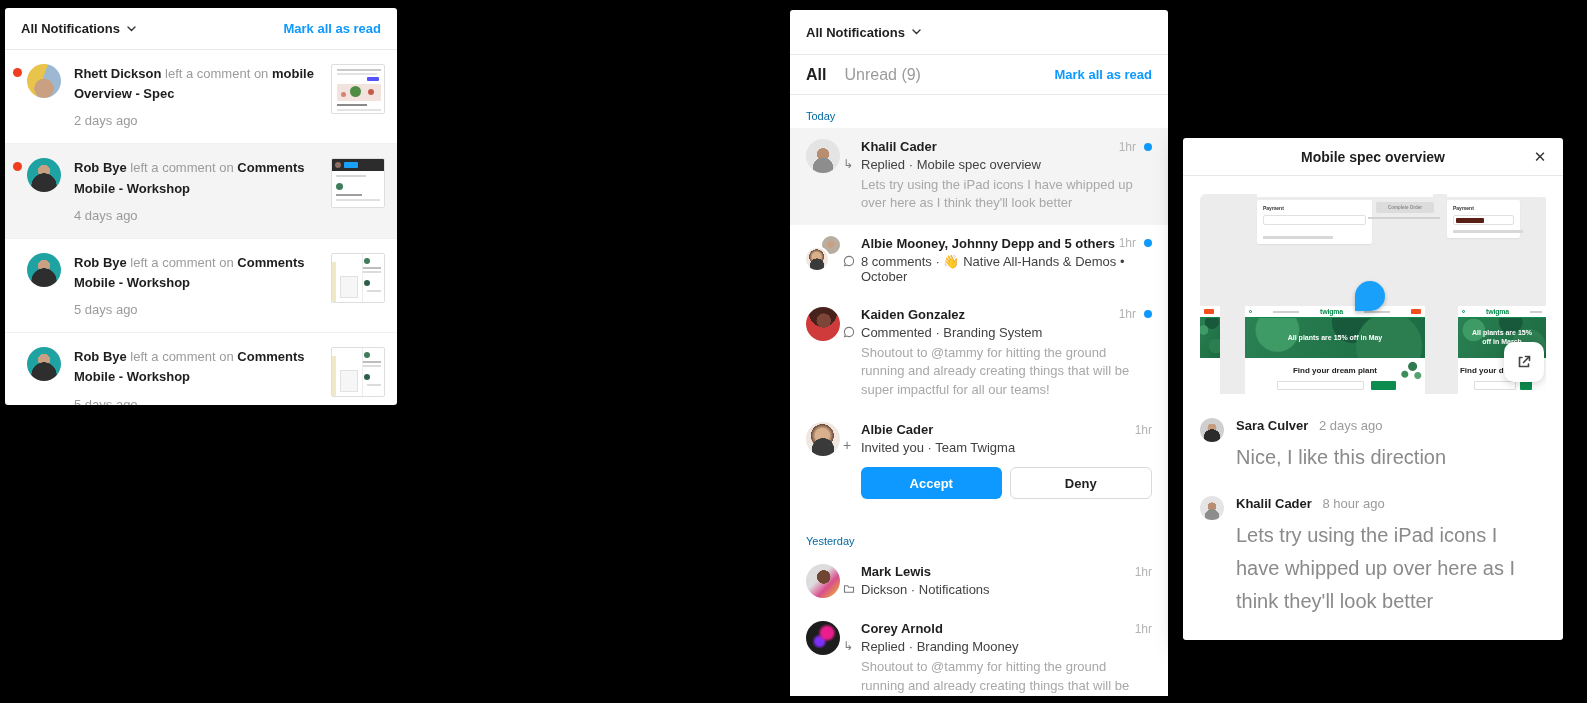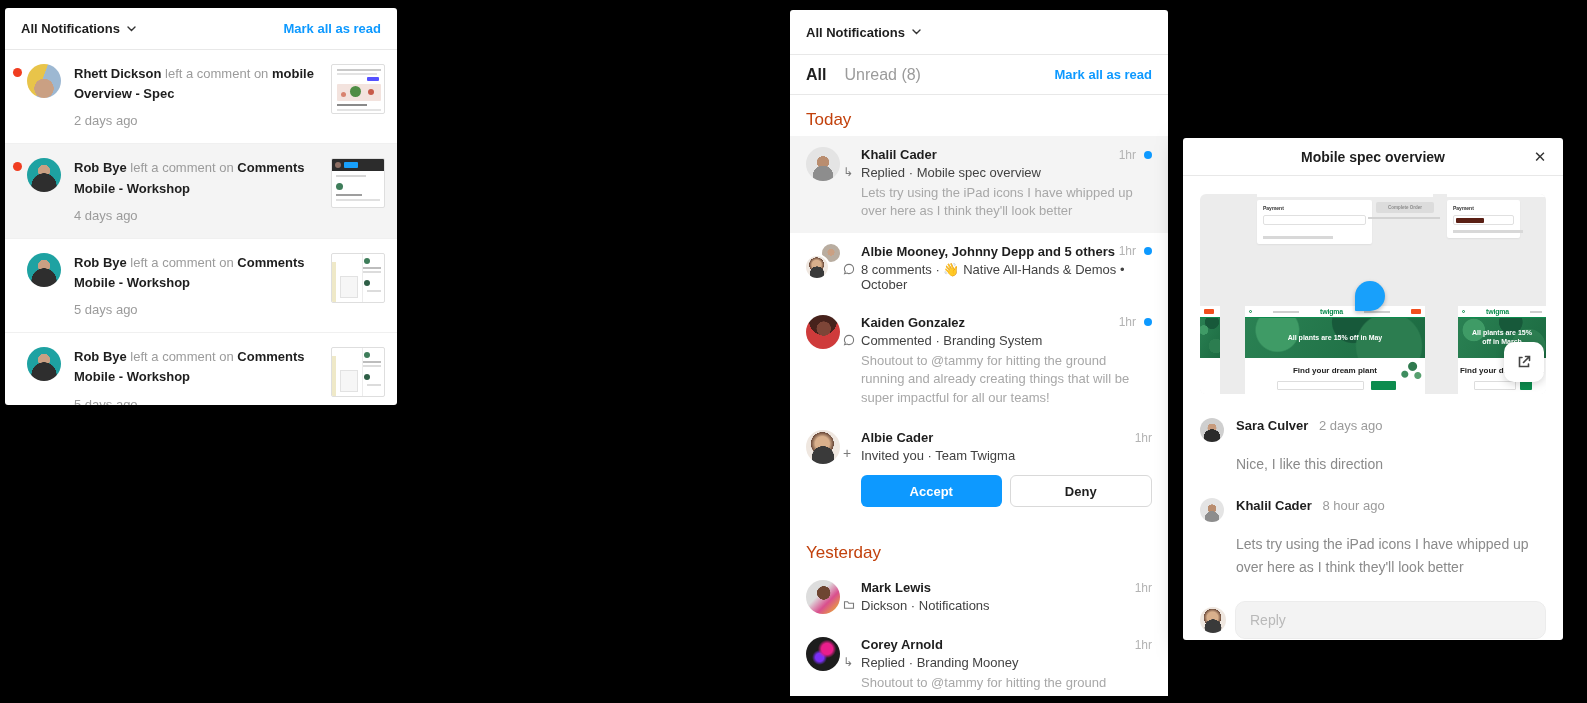--- a/index.html
+++ b/index.html
@@ -61,21 +61,21 @@
   .t3-l3 { right:3px; top:36px; width:14px; height:2px; background:#dcdcdc; }
   .t3-div { left:30px; top:0; width:1px; height:50px; background:#ececec; }
 
   
   .panel-middle .hdr-top { height:45px; display:flex; align-items:center; padding:0 16px; border-bottom:1px solid #e8e8e8; }
   .tabs { height:40px; display:flex; align-items:center; padding:0 16px; border-bottom:1px solid #e8e8e8; gap:18px; }
   .tab { font-size:16px; cursor:pointer; }
   .tab.active { color:#1e1e1e; font-weight:700; }
   .tab.idle { color:#9b9b9b; }
   .tabs .spacer { flex:1; }
-  .sec-label { padding:15px 16px 6px; font-size:17px; color:#c2410c; }
+  .sec-label { padding:15px 16px 6px; font-size:11px; color:#0369a1; }
   .m-row { display:flex; padding:11px 16px 12px; align-items:flex-start; }
   .m-row.hl { background:#f4f4f4; }
   .m-av { width:34px; height:34px; margin-right:21px; position:relative; }
   .m-av .avatar { width:34px; height:34px; }
   .m-av.duo .a1 { position:absolute; width:22px; height:22px; right:-2px; top:-2px; border:2px solid #fff; }
   .m-av.duo .a2 { position:absolute; width:26px; height:26px; left:-2px; bottom:-2px; border:2px solid #fff; }
   .m-body { flex:1; min-width:0; }
   .m-line1 { display:flex; align-items:center; }
   .m-name { flex:1; font-size:13px; font-weight:700; color:#1e1e1e; white-space:nowrap; overflow:hidden; text-overflow:ellipsis; }
   .bluedot { width:8px; height:8px; border-radius:50%; background:#0d99ff; margin-left:8px; flex:none; }
@@ -135,21 +135,21 @@
   .open-btn { right:2px; bottom:12px; width:40px; height:40px; background:#fff; border-radius:10px; box-shadow:0 2px 8px rgba(0,0,0,.18); display:flex; align-items:center; justify-content:center; cursor:pointer; }
   .open-btn svg { width:18px; height:18px; stroke:#444; fill:none; stroke-width:1.6; }
 
   .r-comments { padding:24px 17px 0; }
   .cmt { display:flex; margin-bottom:22px; }
   .cmt-av { width:24px; height:24px; margin-right:12px; }
   .cmt-main { flex:1; min-width:0; }
   .cmt-head { font-size:13px; }
   .cmt-name { font-weight:700; color:#1e1e1e;margin-top:36px; }
   .cmt-time { color:#9b9b9b; margin-left:7px; font-size:13px; }
-  .cmt-text { margin-top:20px; font-size:14px; line-height:1.65; color:#8a8a8a; }
+  .cmt-text { margin-top:8px; font-size:20px; line-height:1.65; color:#8a8a8a; }
   .reply-row { display:flex; align-items:center; padding:0 17px; margin-top:2px; }
   .reply-av { width:26px; height:26px; margin-right:9px; }
   .reply-input { flex:1; height:38px; background:#f3f3f3; border:1px solid #ececec; border-radius:10px; padding:0 14px; font-size:14px; color:#555; font-family:inherit; outline:none; }
   .reply-input::placeholder { color:#b9b9b9; }
 
   
   .av-rhett { background:radial-gradient(circle at 50% 72%, #caa083 32%, transparent 33%), linear-gradient(110deg,#e8c44a 45%, #9db8d2 46%); }
   .av-rob { background:radial-gradient(circle at 50% 82%, #2e2e2e 38%, transparent 39%), radial-gradient(circle at 50% 38%, #caa083 22%, transparent 23%), #1ea2a2; }
   .av-khalil { background:radial-gradient(circle at 50% 85%, #8d8d8d 30%, transparent 31%), radial-gradient(circle at 50% 45%, #b98d6f 24%, transparent 25%), #e4e4e4; }
   .av-albie { background:radial-gradient(circle at 50% 80%, #3a3a3a 34%, transparent 35%), radial-gradient(circle at 48% 40%, #d9b08c 26%, #6b4a3a 42%, transparent 43%), #efe7e0; }
@@ -254,21 +254,21 @@
     <div class="hdr-top">
       <div class="hdr-title">
         <span>All Notifications</span>
         <svg class="chev" viewBox="0 0 9 6">
             <path d="M1 1l3.5 3.5L8 1" stroke="#333" stroke-width="1.4" fill="none" stroke-linecap="round"></path>
           </svg>
       </div>
     </div>
     <div class="tabs">
       <span class="tab active">All</span>
-      <span class="tab idle">Unread (8)</span>
+      <span class="tab idle">Unread (9)</span>
       <span class="spacer"></span>
       <span class="link-blue">Mark all as read</span>
     </div>
 
     <div class="sec-label">Today</div>
 
     <div class="m-row hl">
       <div class="m-av">
           <span class="avatar av-khalil" style="display:block"></span>
         </div>

